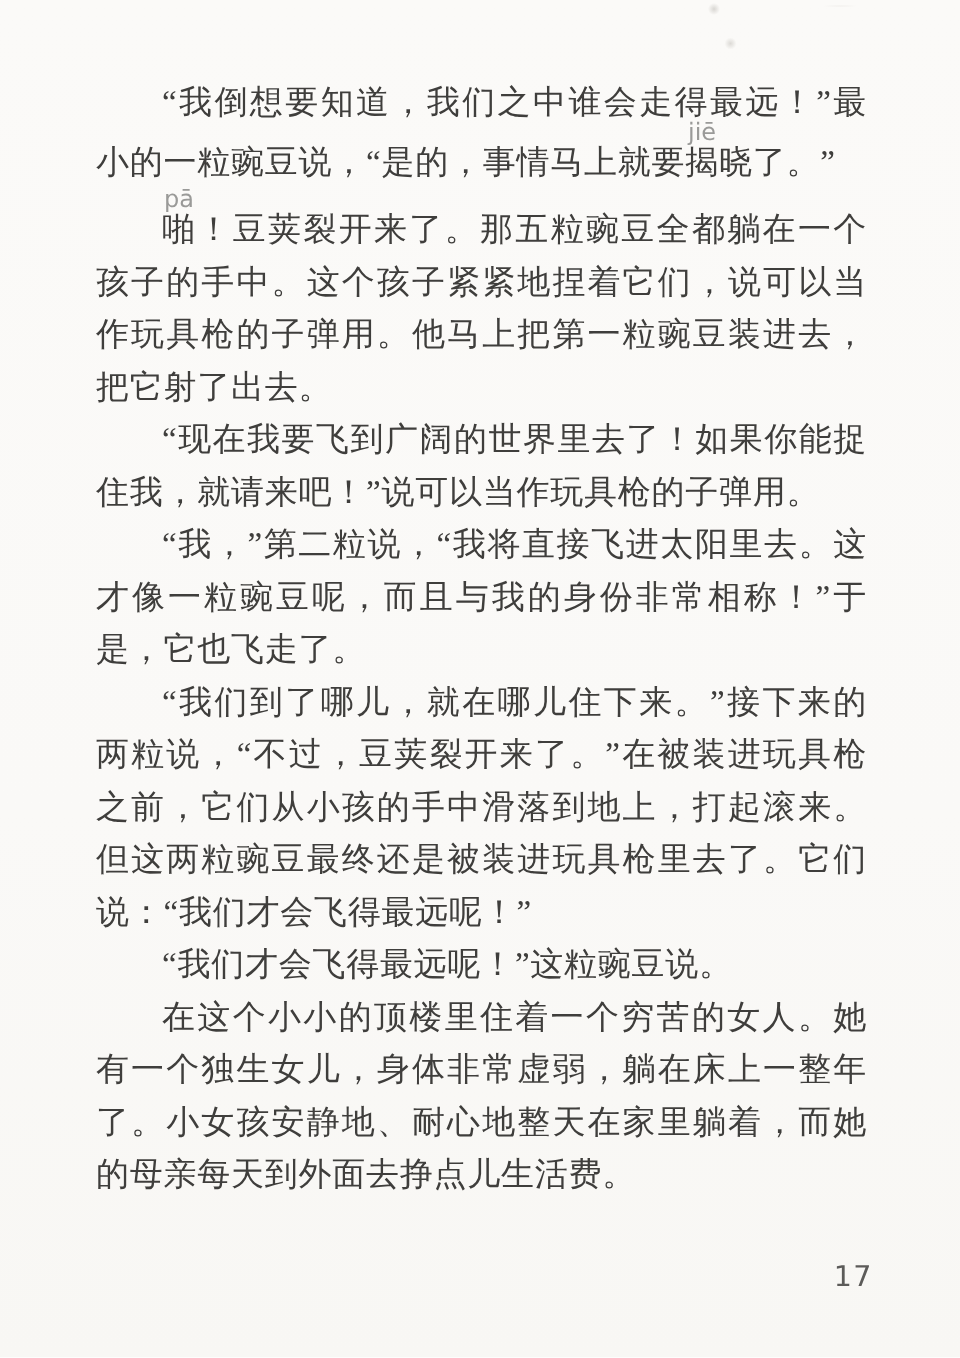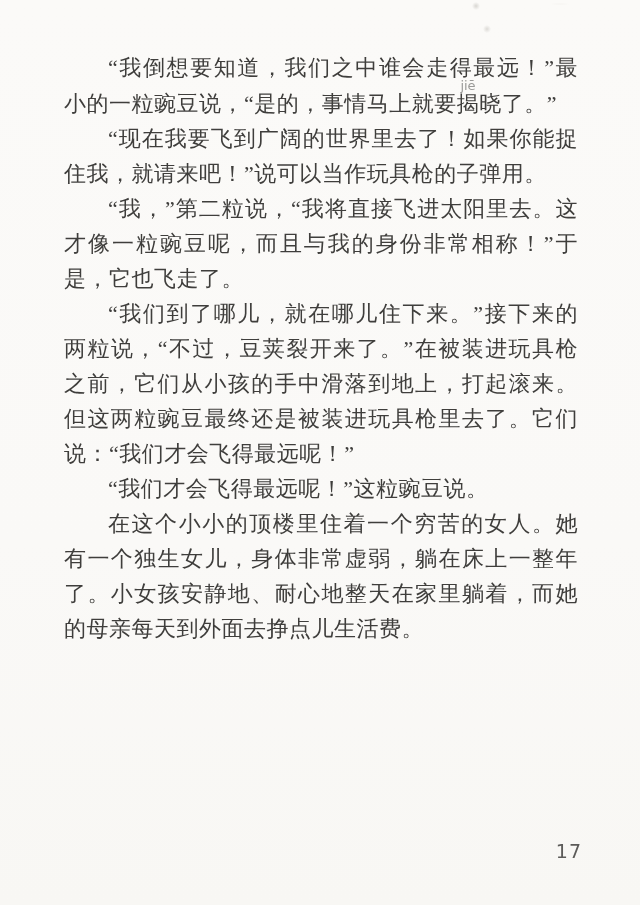--- a/index.html
+++ b/index.html
@@ -29,21 +29,21 @@
   .para {
     margin: 0;
     font-size: 22px;
     line-height: 35px;
     text-indent: 2em;
     text-align: justify;
     letter-spacing: 0.5px;
   }
   ruby rt {
     font-family: "DejaVu Sans", sans-serif;
-    font-size: 13px;
+    font-size: 16px;
     letter-spacing: 0;
     color: var(--pinyin-color, #9a9a98);
     text-align: center;
   }
   .page-number {
     position: absolute;
     top: 830px;
     right: 58px;
     font-family: "DejaVu Sans", sans-serif;
     font-size: 19px;
@@ -62,20 +62,21 @@
     text-shadow: 1px 1px 1px #a8a6a2, -1px -1px 0 #ffffff;
     letter-spacing: 1px;
   }
 </style>
 </head>
 <body>
 
 <div class="page" style="--text-color: #3f3e3c; --pinyin-color: #9a9a98; --watermark-color: #dedcd8;">
   <div class="text-block" id="paragraphs">
       <p class="para">“我倒想要知道，我们之中谁会走得最远！”最小的一粒豌豆说，“是的，事情马上就要<ruby>揭<rt>jiē</rt></ruby>晓了。”</p>
+      <p class="para"><ruby>啪<rt>pā</rt></ruby>！豆荚裂开来了。那五粒豌豆全都躺在一个孩子的手中。这个孩子紧紧地捏着它们，说可以当作玩具枪的子弹用。他马上把第一粒豌豆装进去，把它射了出去。</p>
       <p class="para">“现在我要飞到广阔的世界里去了！如果你能捉住我，就请来吧！”说可以当作玩具枪的子弹用。</p>
       <p class="para">“我，”第二粒说，“我将直接飞进太阳里去。这才像一粒豌豆呢，而且与我的身份非常相称！”于是，它也飞走了。</p>
       <p class="para">“我们到了哪儿，就在哪儿住下来。”接下来的两粒说，“不过，豆荚裂开来了。”在被装进玩具枪之前，它们从小孩的手中滑落到地上，打起滚来。但这两粒豌豆最终还是被装进玩具枪里去了。它们说：“我们才会飞得最远呢！”</p>
       <p class="para">“我们才会飞得最远呢！”这粒豌豆说。</p>
       <p class="para">在这个小小的顶楼里住着一个穷苦的女人。她有一个独生女儿，身体非常虚弱，躺在床上一整年了。小女孩安静地、耐心地整天在家里躺着，而她的母亲每天到外面去挣点儿生活费。</p>
     </div>
   <div class="page-number">17</div>
   <div class="watermark">头条 @硕科考试</div>
 </div>
 

